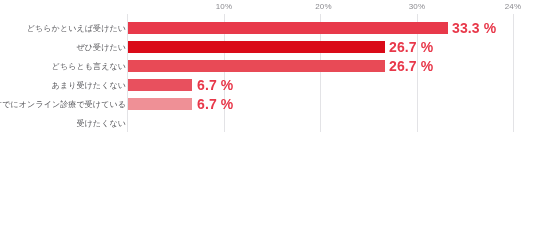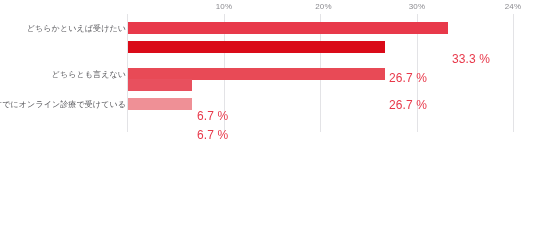--- a/index.html
+++ b/index.html
@@ -74,26 +74,25 @@
     position: absolute;
     left: 128px;
     top: 50%;
     transform: translateY(-50%);
     height: 12px;
   }
   .val-label {
     position: absolute;
     top: 50%;
     transform: translateY(-50%);
-    font-size: 12px;
-    font-weight: normal;
+    font-size: 14px;
+    font-weight: bold;
     color: #e8384a;
     white-space: nowrap;
     letter-spacing: 0.1px;
-    margin-top: 31px;
   }
   .axis-base {
     position: absolute;
     left: 127px;
     top: 14px;
     width: 1px;
     height: 118px;
     background: #e3e3e6;
   }
 </style>
@@ -118,36 +117,43 @@
 
   <div class="rows-layer">
 
     <div class="row" style="top:18px;">
       <span class="cat-label">どちらかといえば受けたい</span>
       <div class="bar" style="width:320px; background:#e8394a;"></div>
       <span class="val-label" style="left:452px;">33.3 %</span>
     </div>
 
     <div class="row" style="top:37px;">
+      <span class="cat-label">ぜひ受けたい</span>
       <div class="bar" style="width:257px; background:#da0a18;"></div>
       <span class="val-label" style="left:389px;">26.7 %</span>
     </div>
 
-    <div class="row" style="top:64px;">
+    <div class="row" style="top:56px;">
       <span class="cat-label">どちらとも言えない</span>
       <div class="bar" style="width:257px; background:#e84a56;"></div>
       <span class="val-label" style="left:389px;">26.7 %</span>
     </div>
 
     <div class="row" style="top:75px;">
+      <span class="cat-label">あまり受けたくない</span>
       <div class="bar" style="width:64px; background:#e8505e;"></div>
       <span class="val-label" style="left:197px;">6.7 %</span>
     </div>
 
     <div class="row" style="top:94px;">
       <span class="cat-label">すでにオンライン診療で受けている</span>
       <div class="bar" style="width:64px; background:#ef9096;"></div>
       <span class="val-label" style="left:197px;">6.7 %</span>
     </div>
 
+    <div class="row" style="top:113px;">
+      <span class="cat-label">受けたくない</span>
+      <div class="bar" style="width:0px; background:#ffffff;"></div>
+      <span class="val-label" style="left:134px;"></span>
+    </div>
 
   </div>
 </div>
 
 </body></html>

